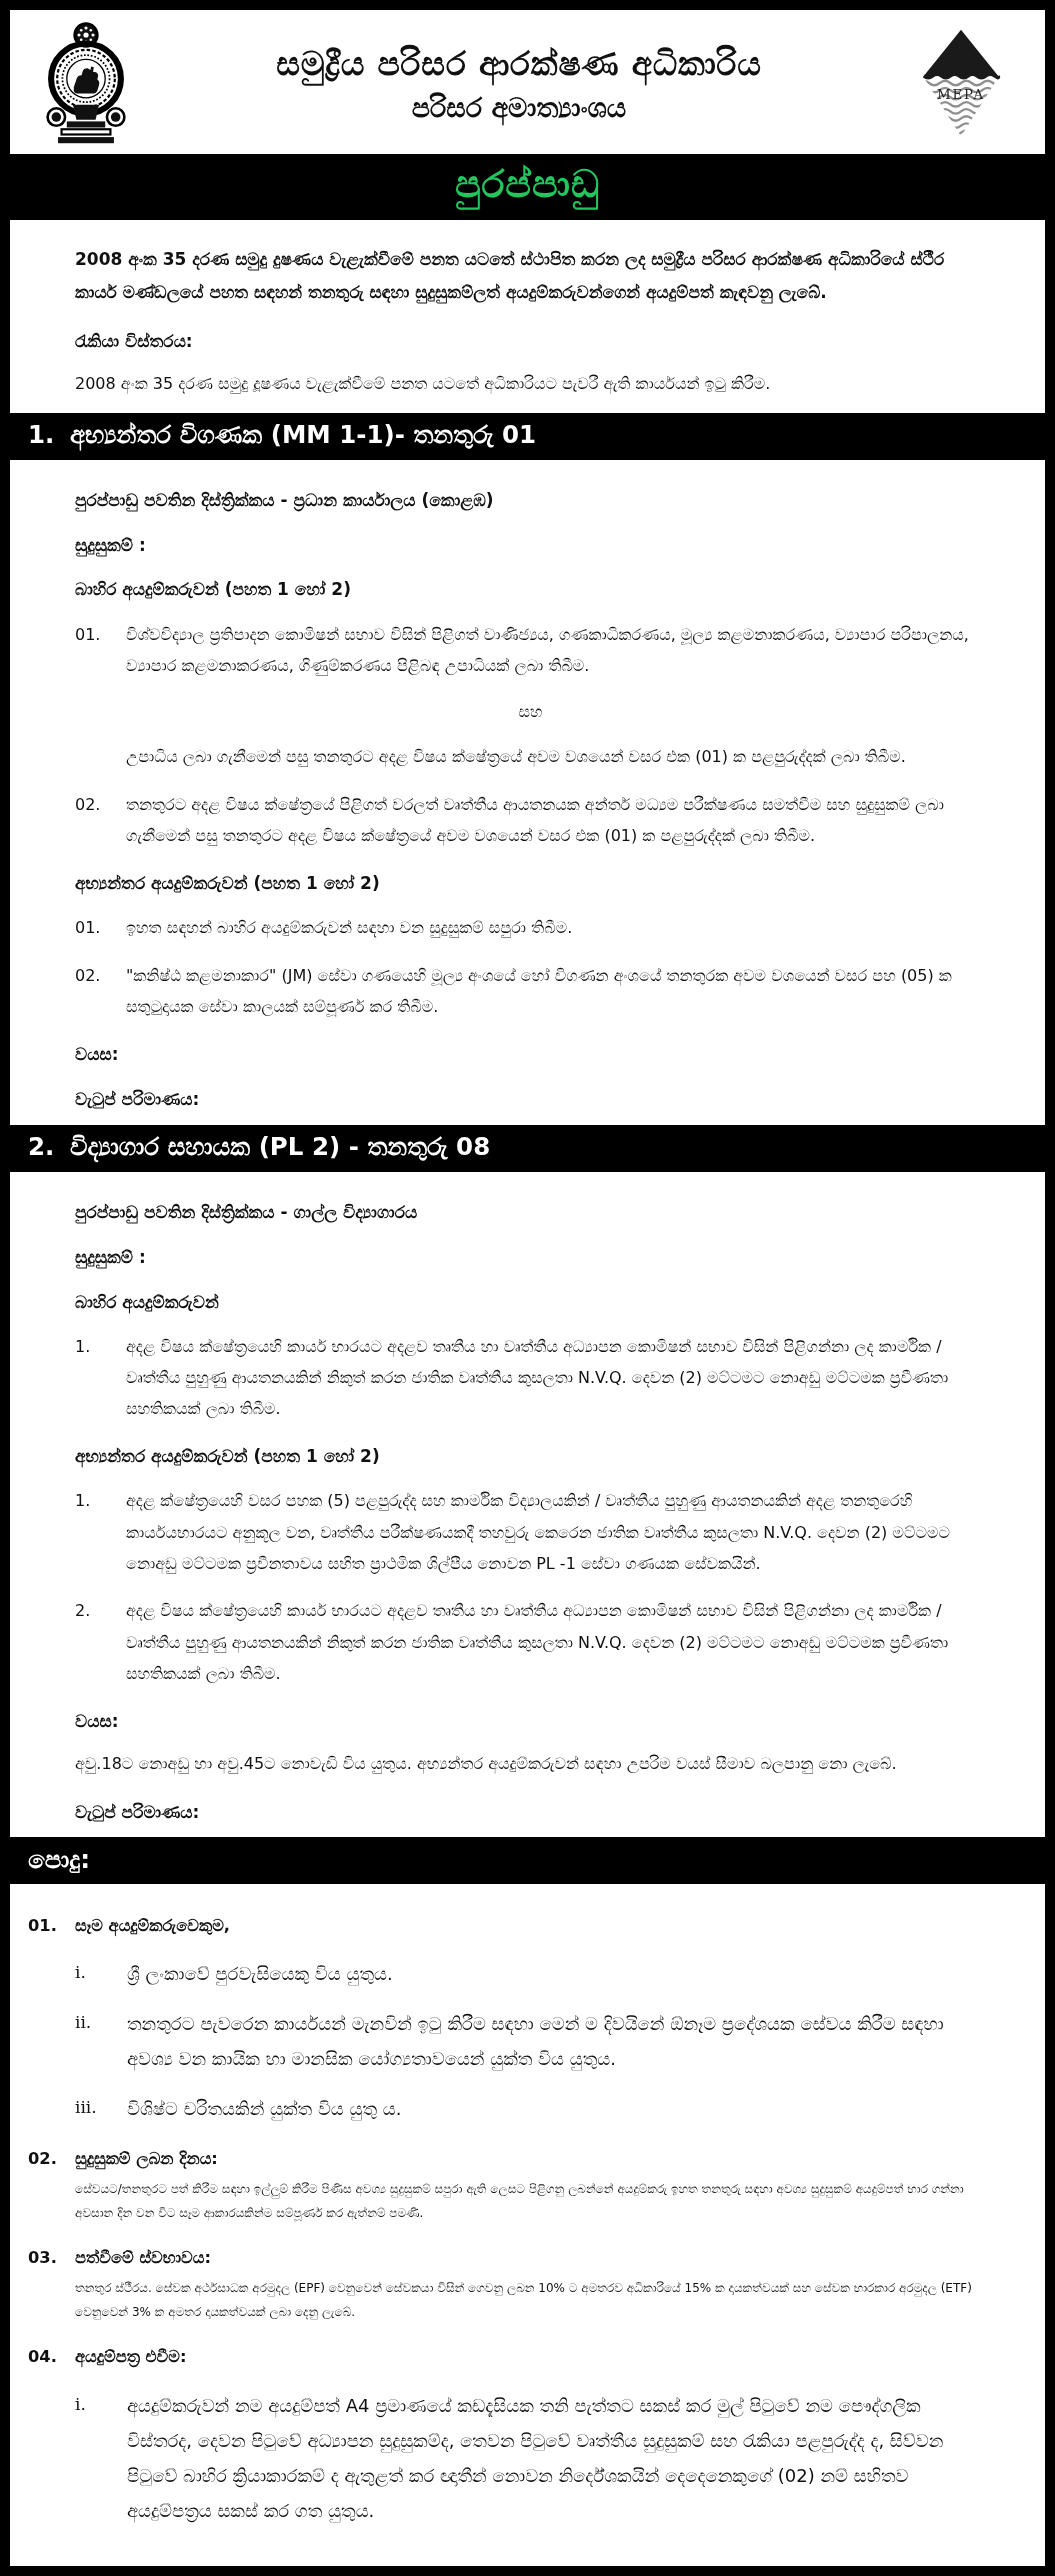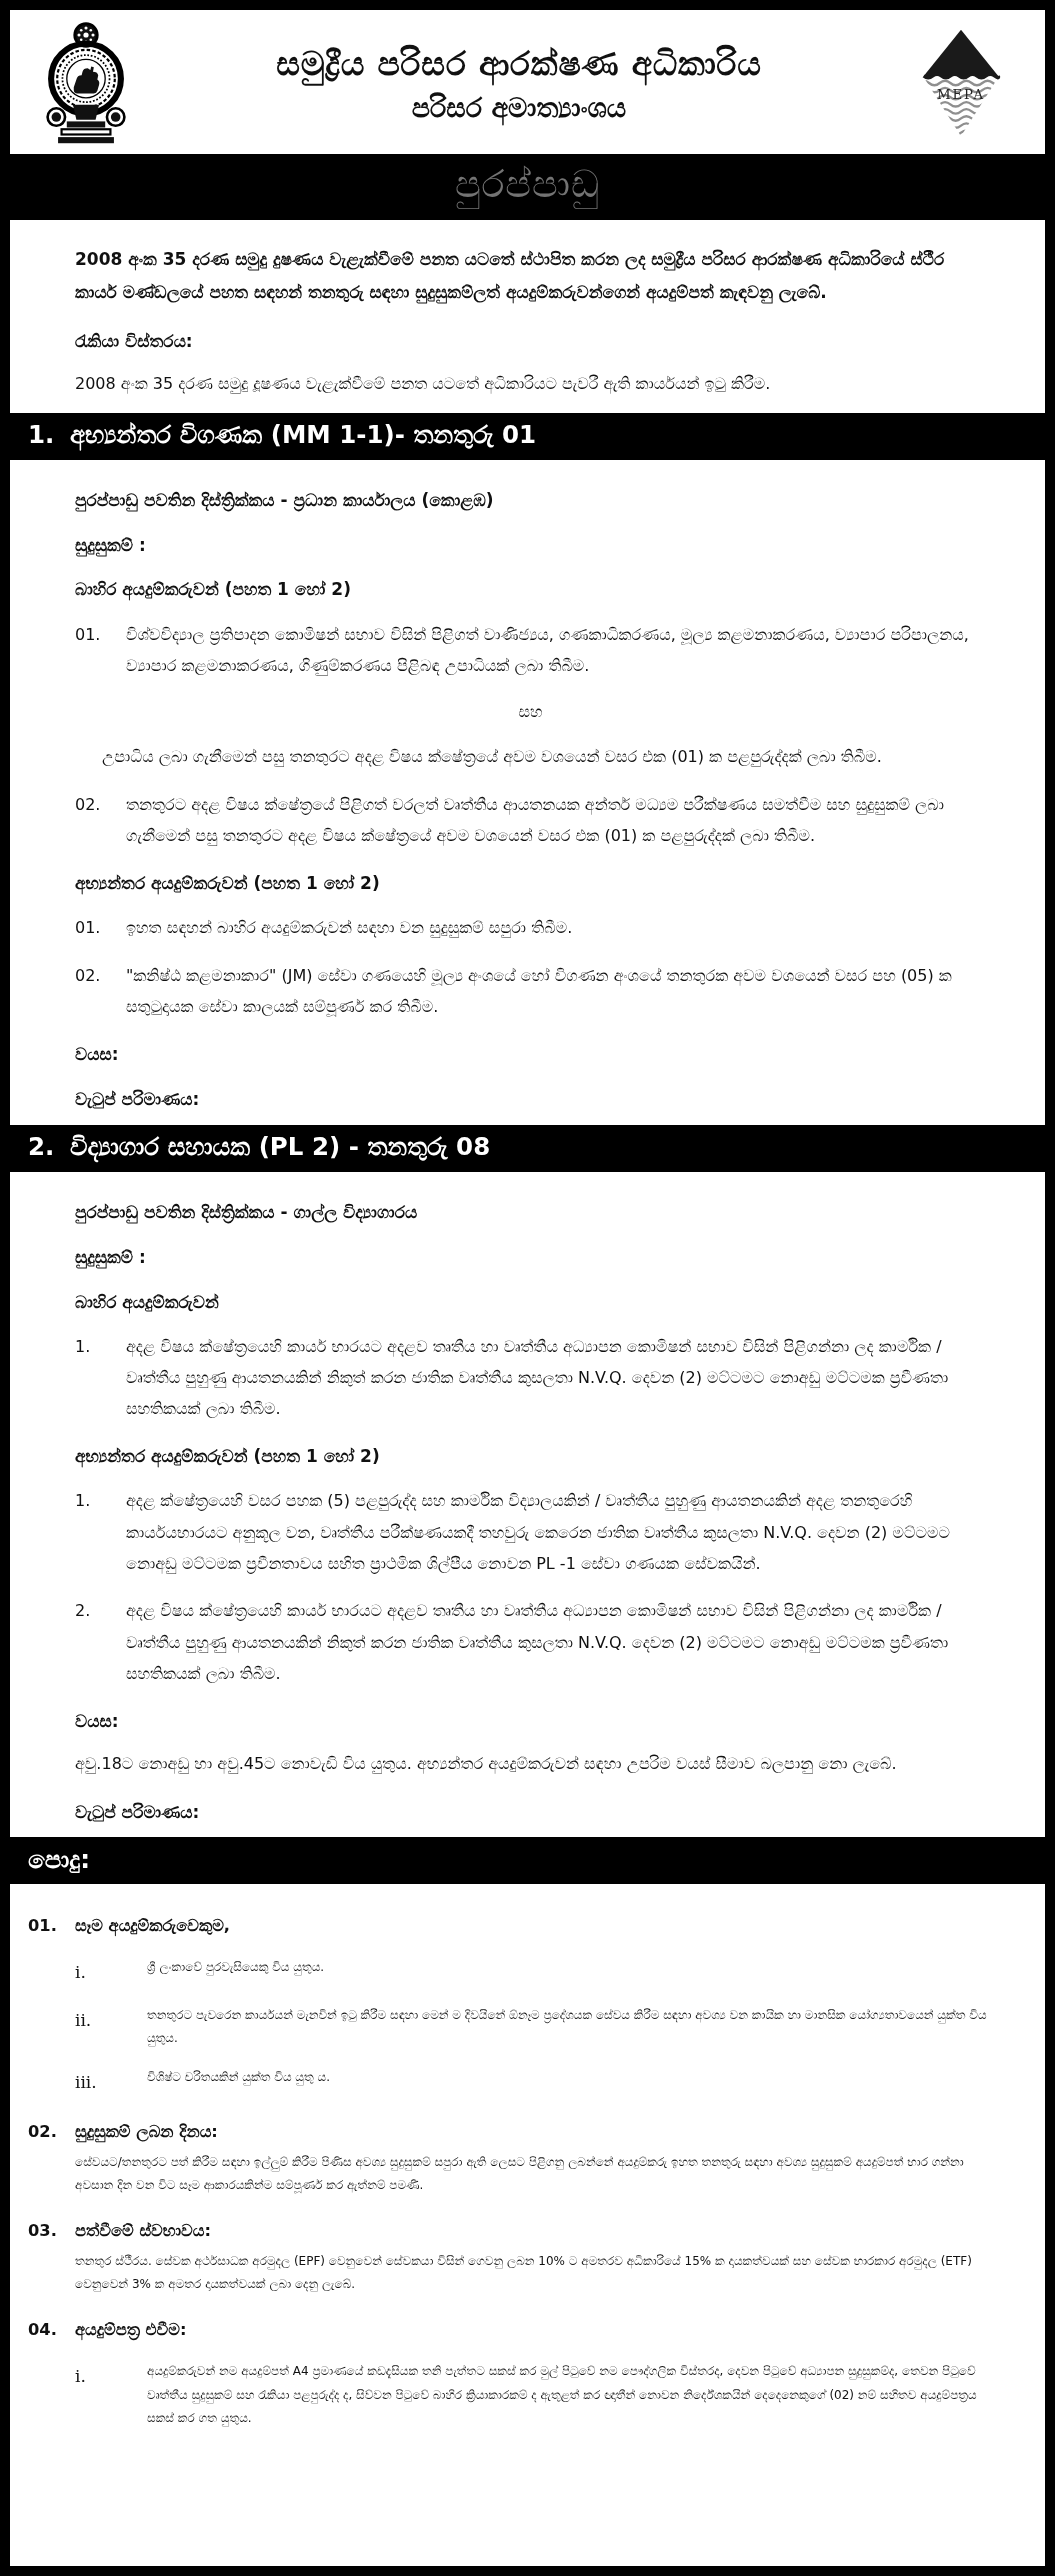--- a/index.html
+++ b/index.html
@@ -9,51 +9,51 @@
     border:10.6px solid #000;box-sizing:border-box;color:#111;
   }
   
   .header{display:flex;align-items:center;padding:11.4px 23px 8.2px 23px;background:#fff;gap:39px;}
   .emblem{flex:0 0 106px;display:flex;justify-content:center;}
   .titles{flex:1;text-align:center;}
   .title1{font-size:33px;font-weight:bold;letter-spacing:0.8px;line-height:1.25;}
   .title2{font-size:27px;font-weight:bold;margin-top:8.2px;}
   .mepa{flex:0 0 123px;display:flex;justify-content:center;}
   .banner{
-    background:#000;color:#737373;text-align:center;
-    font-size:38px;font-weight:normal;padding:8.2px 0 13px 0;letter-spacing:0.8px;
+    background:#000;color:#22c55e;text-align:center;
+    font-size:38px;font-weight:bold;padding:8.2px 0 13px 0;letter-spacing:0.8px;
   }
   
   .secbar{
     background:#000;color:#fff;font-weight:bold;font-size:24.5px;
     padding:7.4px 16.3px 10.6px 18px;display:flex;margin:4.9px 0 3.3px 0;
   }
   .secbar .snum{width:42px;flex:0 0 auto;}
   
   .content{padding:4.9px 59px 3.3px 65px;}
   .gcontent{padding:4.9px 57px 3.3px 18px;}
   p{margin:0;}
   .bold-par{font-weight:bold;font-size:17px;line-height:1.95;margin:18px 0 6.5px 0;}
   .hlabel{font-weight:bold;font-size:17px;margin:21px 0 4.9px 0;line-height:1.4;}
   .body-par{font-size:16px;line-height:1.95;margin:14.7px 0 4.9px 0;}
   .center{text-align:center;}
   .item{display:flex;margin:16.3px 0 3.3px 0;}
   .inum{flex:0 0 51px;font-size:16px;line-height:1.95;}
   .itext{flex:1;font-size:16px;line-height:1.95;}
-  .indent{margin-left:27px;}
+  .indent{margin-left:51px;}
   .salary{font-size:17px;margin:13px 0 14.7px 0;letter-spacing:0.4px;}
   .salary .scale{font-size:21px;}
   
   .gitem{display:flex;margin:18px 0 3.3px 0;}
   .gnum{flex:0 0 47px;font-weight:bold;font-size:16.3px;line-height:1.9;}
   .glabel{flex:1;font-weight:bold;font-size:16.3px;line-height:1.9;}
   .gsubs{margin-left:47px;}
   .sub{display:flex;margin:14.7px 0 3.3px 0;}
   .rnum{flex:0 0 52px;font-size:17px;line-height:1.95;font-family:"DejaVu Serif","Liberation Serif",serif;}
-  .stext{flex:1;font-size:12px;line-height:1.95;margin-left:20px;}
+  .stext{flex:1;font-size:18px;line-height:1.95;}
   .gbody{margin-left:47px;font-size:12px;line-height:1.95;margin-top:2px;}
 </style>
 </head>
 <body>
 
 <div class="doc">
 
   <div class="header">
     <div class="emblem">
       <svg width="96" height="124" viewBox="0 0 110 142" aria-hidden="true">

